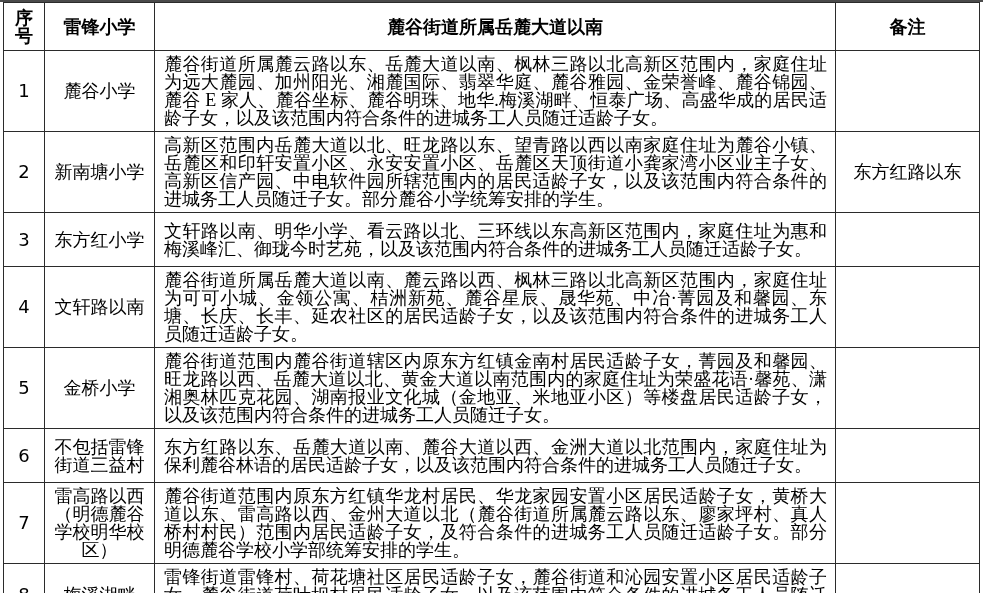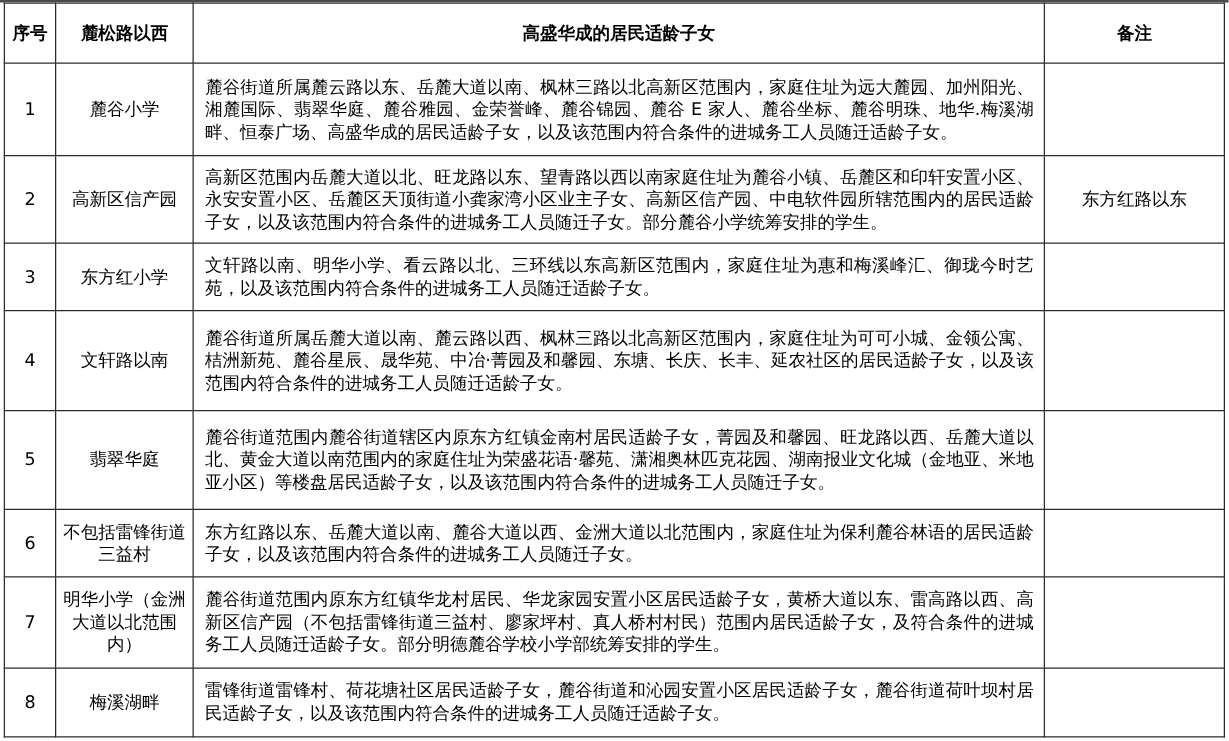--- a/index.html
+++ b/index.html
@@ -34,37 +34,38 @@
     table-layout: fixed;
     background: #ffffff;
   }
   table.district-table col.c-no     { width: 41px; }
   table.district-table col.c-school { width: 110px; }
   table.district-table col.c-range  { width: 681px; }
   table.district-table col.c-note   { width: 144px; }
   th, td {
     border: 1px solid #2b2b2b;
     vertical-align: middle;
-    font-size: 14px;
+    font-size: 18px;
     line-height: 18px;
     word-break: break-all;
   }
   thead tr { height: 48px; }
   th {
     font-weight: bold;
     text-align: center;
     padding: 2px 4px;
   }
   td.col-no, td.col-school, td.col-note {
     text-align: center;
     padding: 2px 4px;
   }
   td.col-range {
     text-align: justify;
     padding: 4px 8px 4px 9px;
+    font-family: Liberation Serif, serif;
   }
   tbody tr:nth-child(1) { height: 74px; }
   tbody tr:nth-child(2) { height: 70px; }
   tbody tr:nth-child(3) { height: 54px; }
   tbody tr:nth-child(4) { height: 80px; }
   tbody tr:nth-child(5) { height: 79px; }
   tbody tr:nth-child(6) { height: 54px; }
   tbody tr:nth-child(7) { height: 73px; }
   tbody tr:nth-child(8) { height: 55px; }
 </style>
@@ -76,66 +77,66 @@
   <table class="district-table">
     <colgroup>
       <col class="c-no">
       <col class="c-school">
       <col class="c-range">
       <col class="c-note">
     </colgroup>
     <thead>
       <tr>
         <th>序号</th>
-        <th>麓松路以西</th>
-        <th>高盛华成的居民适龄子女</th>
+        <th>雷锋小学</th>
+        <th>麓谷街道所属岳麓大道以南</th>
         <th>备注</th>
       </tr>
     </thead>
     <tbody>
         <tr>
           <td class="col-no">1</td>
           <td class="col-school">麓谷小学</td>
           <td class="col-range">麓谷街道所属麓云路以东、岳麓大道以南、枫林三路以北高新区范围内，家庭住址为远大麓园、加州阳光、湘麓国际、翡翠华庭、麓谷雅园、金荣誉峰、麓谷锦园、麓谷 E 家人、麓谷坐标、麓谷明珠、地华.梅溪湖畔、恒泰广场、高盛华成的居民适龄子女，以及该范围内符合条件的进城务工人员随迁适龄子女。</td>
           <td class="col-note"></td>
         </tr>
         <tr>
           <td class="col-no">2</td>
-          <td class="col-school">高新区信产园</td>
+          <td class="col-school">新南塘小学</td>
           <td class="col-range">高新区范围内岳麓大道以北、旺龙路以东、望青路以西以南家庭住址为麓谷小镇、岳麓区和印轩安置小区、永安安置小区、岳麓区天顶街道小龚家湾小区业主子女、高新区信产园、中电软件园所辖范围内的居民适龄子女，以及该范围内符合条件的进城务工人员随迁子女。部分麓谷小学统筹安排的学生。</td>
           <td class="col-note">东方红路以东</td>
         </tr>
         <tr>
           <td class="col-no">3</td>
           <td class="col-school">东方红小学</td>
           <td class="col-range">文轩路以南、明华小学、看云路以北、三环线以东高新区范围内，家庭住址为惠和梅溪峰汇、御珑今时艺苑，以及该范围内符合条件的进城务工人员随迁适龄子女。</td>
           <td class="col-note"></td>
         </tr>
         <tr>
           <td class="col-no">4</td>
           <td class="col-school">文轩路以南</td>
           <td class="col-range">麓谷街道所属岳麓大道以南、麓云路以西、枫林三路以北高新区范围内，家庭住址为可可小城、金领公寓、桔洲新苑、麓谷星辰、晟华苑、中冶·菁园及和馨园、东塘、长庆、长丰、延农社区的居民适龄子女，以及该范围内符合条件的进城务工人员随迁适龄子女。</td>
           <td class="col-note"></td>
         </tr>
         <tr>
           <td class="col-no">5</td>
-          <td class="col-school">翡翠华庭</td>
+          <td class="col-school">金桥小学</td>
           <td class="col-range">麓谷街道范围内麓谷街道辖区内原东方红镇金南村居民适龄子女，菁园及和馨园、旺龙路以西、岳麓大道以北、黄金大道以南范围内的家庭住址为荣盛花语·馨苑、潇湘奥林匹克花园、湖南报业文化城（金地亚、米地亚小区）等楼盘居民适龄子女，以及该范围内符合条件的进城务工人员随迁子女。</td>
           <td class="col-note"></td>
         </tr>
         <tr>
           <td class="col-no">6</td>
           <td class="col-school">不包括雷锋街道三益村</td>
           <td class="col-range">东方红路以东、岳麓大道以南、麓谷大道以西、金洲大道以北范围内，家庭住址为保利麓谷林语的居民适龄子女，以及该范围内符合条件的进城务工人员随迁子女。</td>
           <td class="col-note"></td>
         </tr>
         <tr>
           <td class="col-no">7</td>
-          <td class="col-school">明华小学（金洲大道以北范围内）</td>
-          <td class="col-range">麓谷街道范围内原东方红镇华龙村居民、华龙家园安置小区居民适龄子女，黄桥大道以东、雷高路以西、高新区信产园（不包括雷锋街道三益村、廖家坪村、真人桥村村民）范围内居民适龄子女，及符合条件的进城务工人员随迁适龄子女。部分明德麓谷学校小学部统筹安排的学生。</td>
+          <td class="col-school">雷高路以西（明德麓谷学校明华校区）</td>
+          <td class="col-range">麓谷街道范围内原东方红镇华龙村居民、华龙家园安置小区居民适龄子女，黄桥大道以东、雷高路以西、金州大道以北（麓谷街道所属麓云路以东、廖家坪村、真人桥村村民）范围内居民适龄子女，及符合条件的进城务工人员随迁适龄子女。部分明德麓谷学校小学部统筹安排的学生。</td>
           <td class="col-note"></td>
         </tr>
         <tr>
           <td class="col-no">8</td>
           <td class="col-school">梅溪湖畔</td>
           <td class="col-range">雷锋街道雷锋村、荷花塘社区居民适龄子女，麓谷街道和沁园安置小区居民适龄子女，麓谷街道荷叶坝村居民适龄子女，以及该范围内符合条件的进城务工人员随迁适龄子女。</td>
           <td class="col-note"></td>
         </tr>
       </tbody>
   </table>

